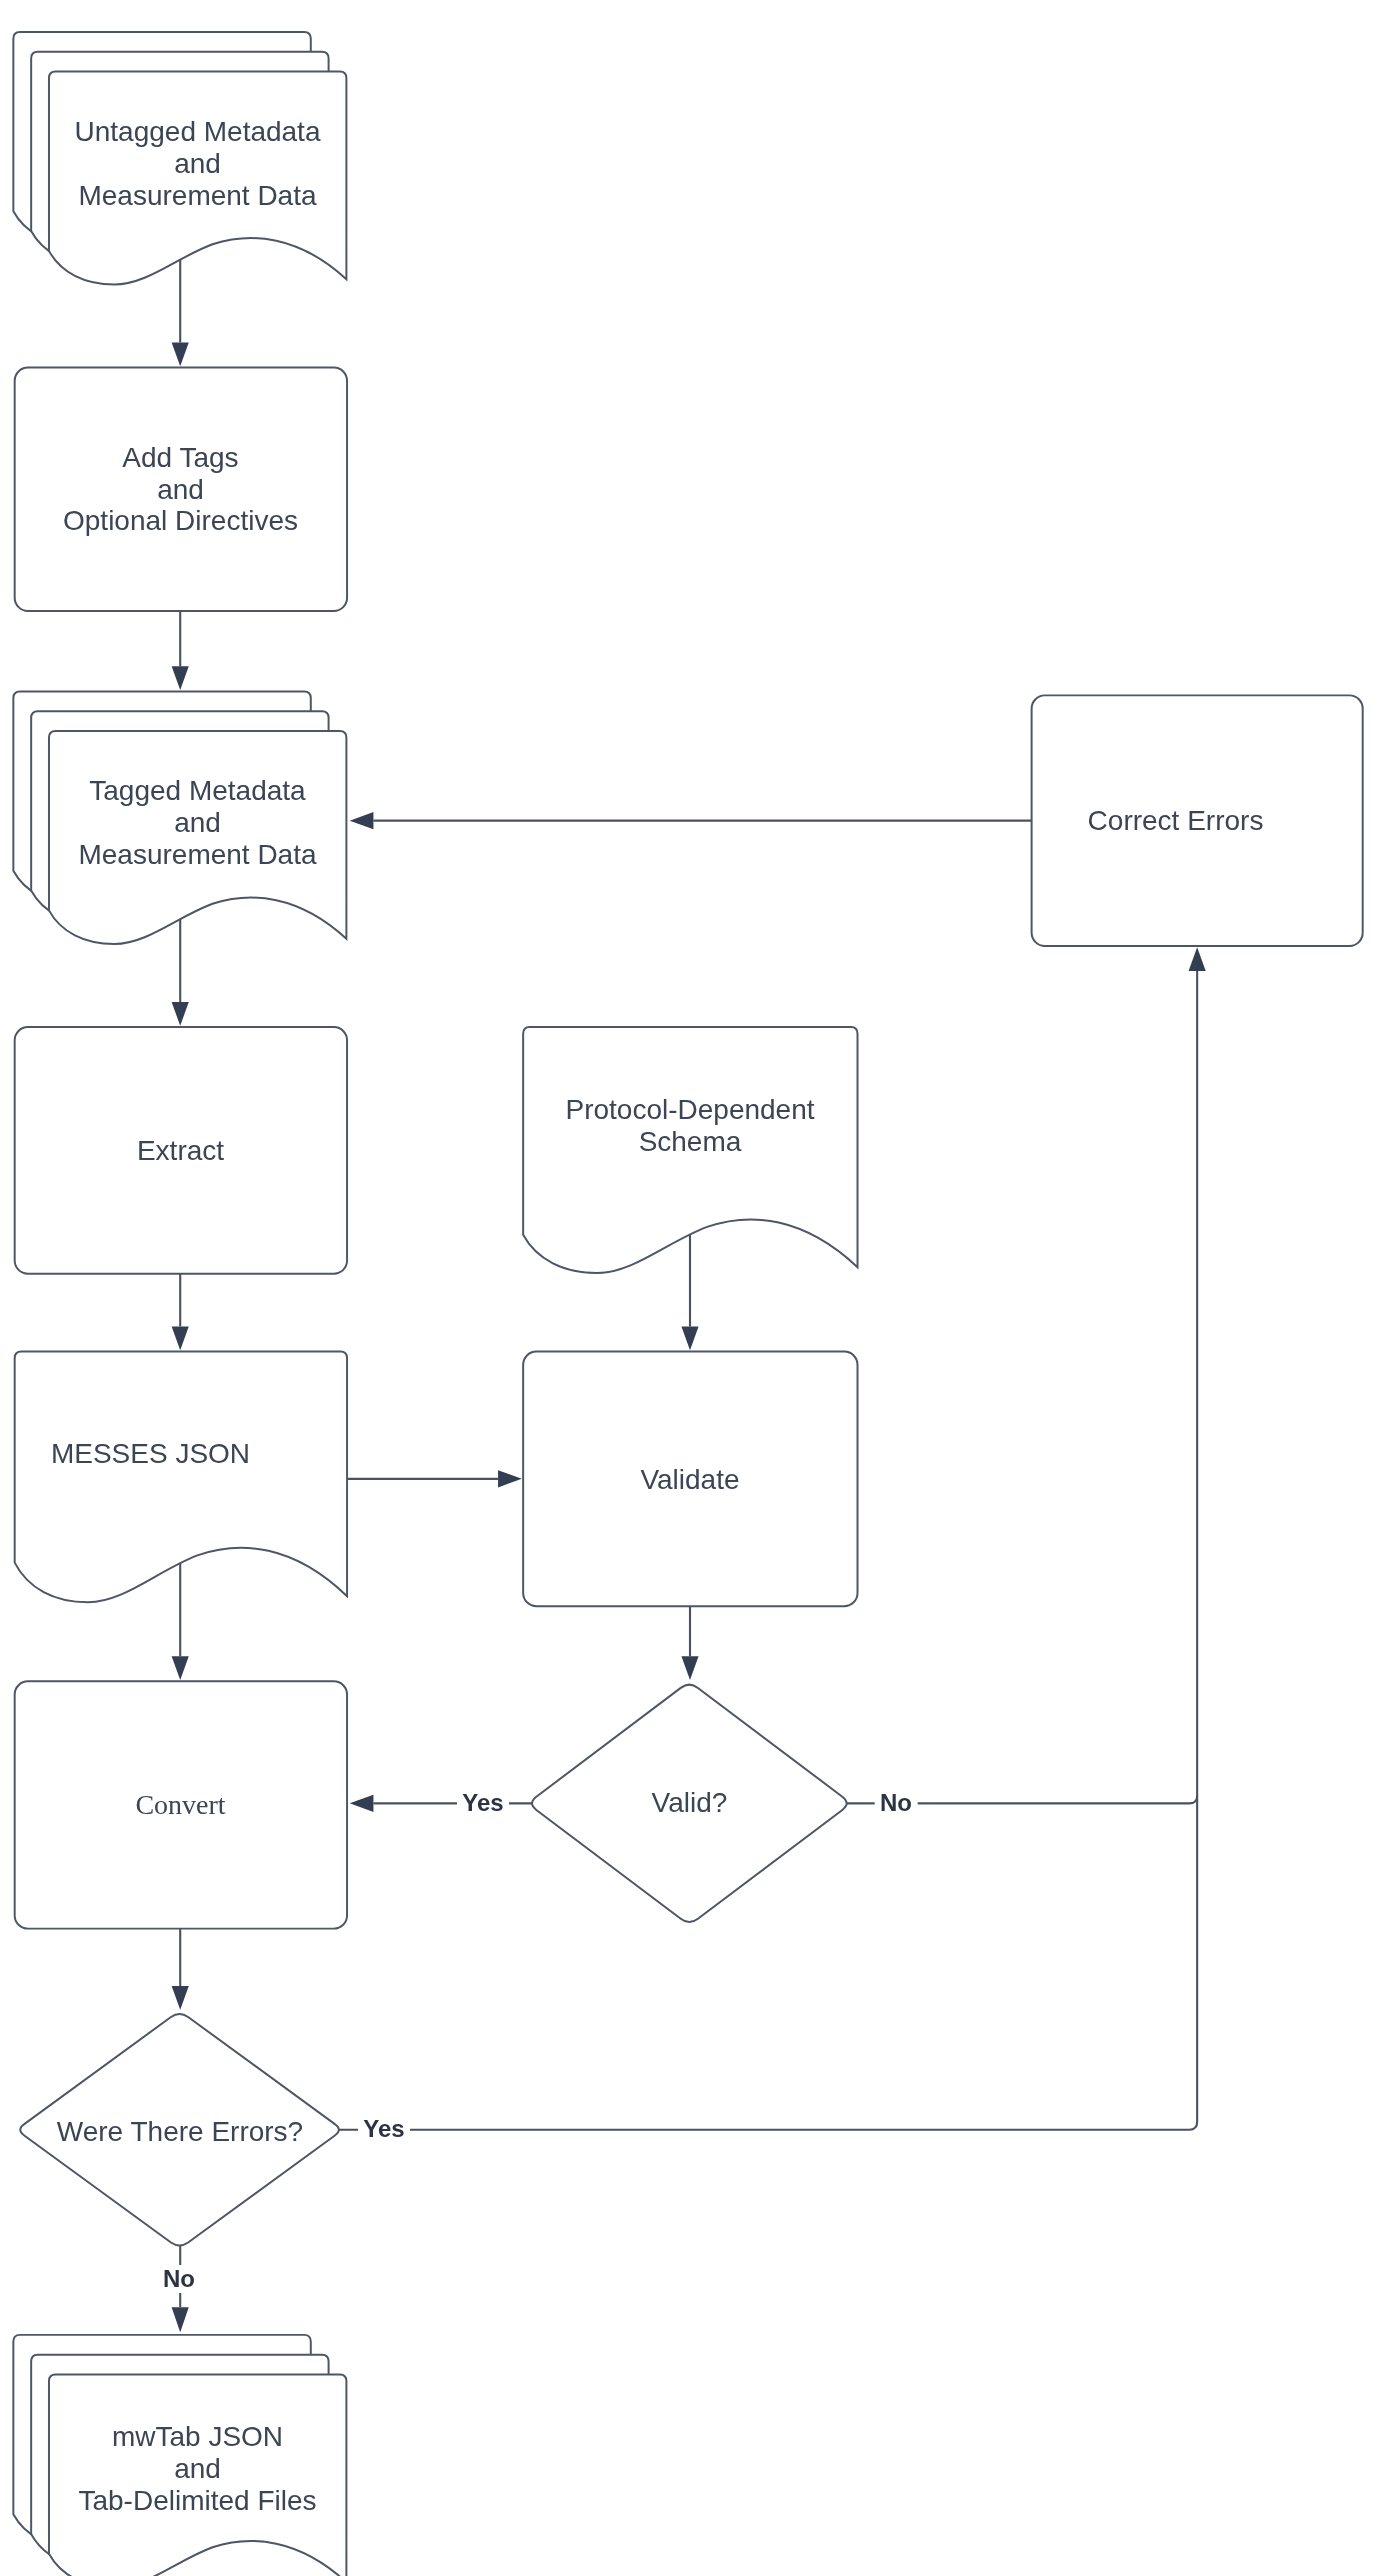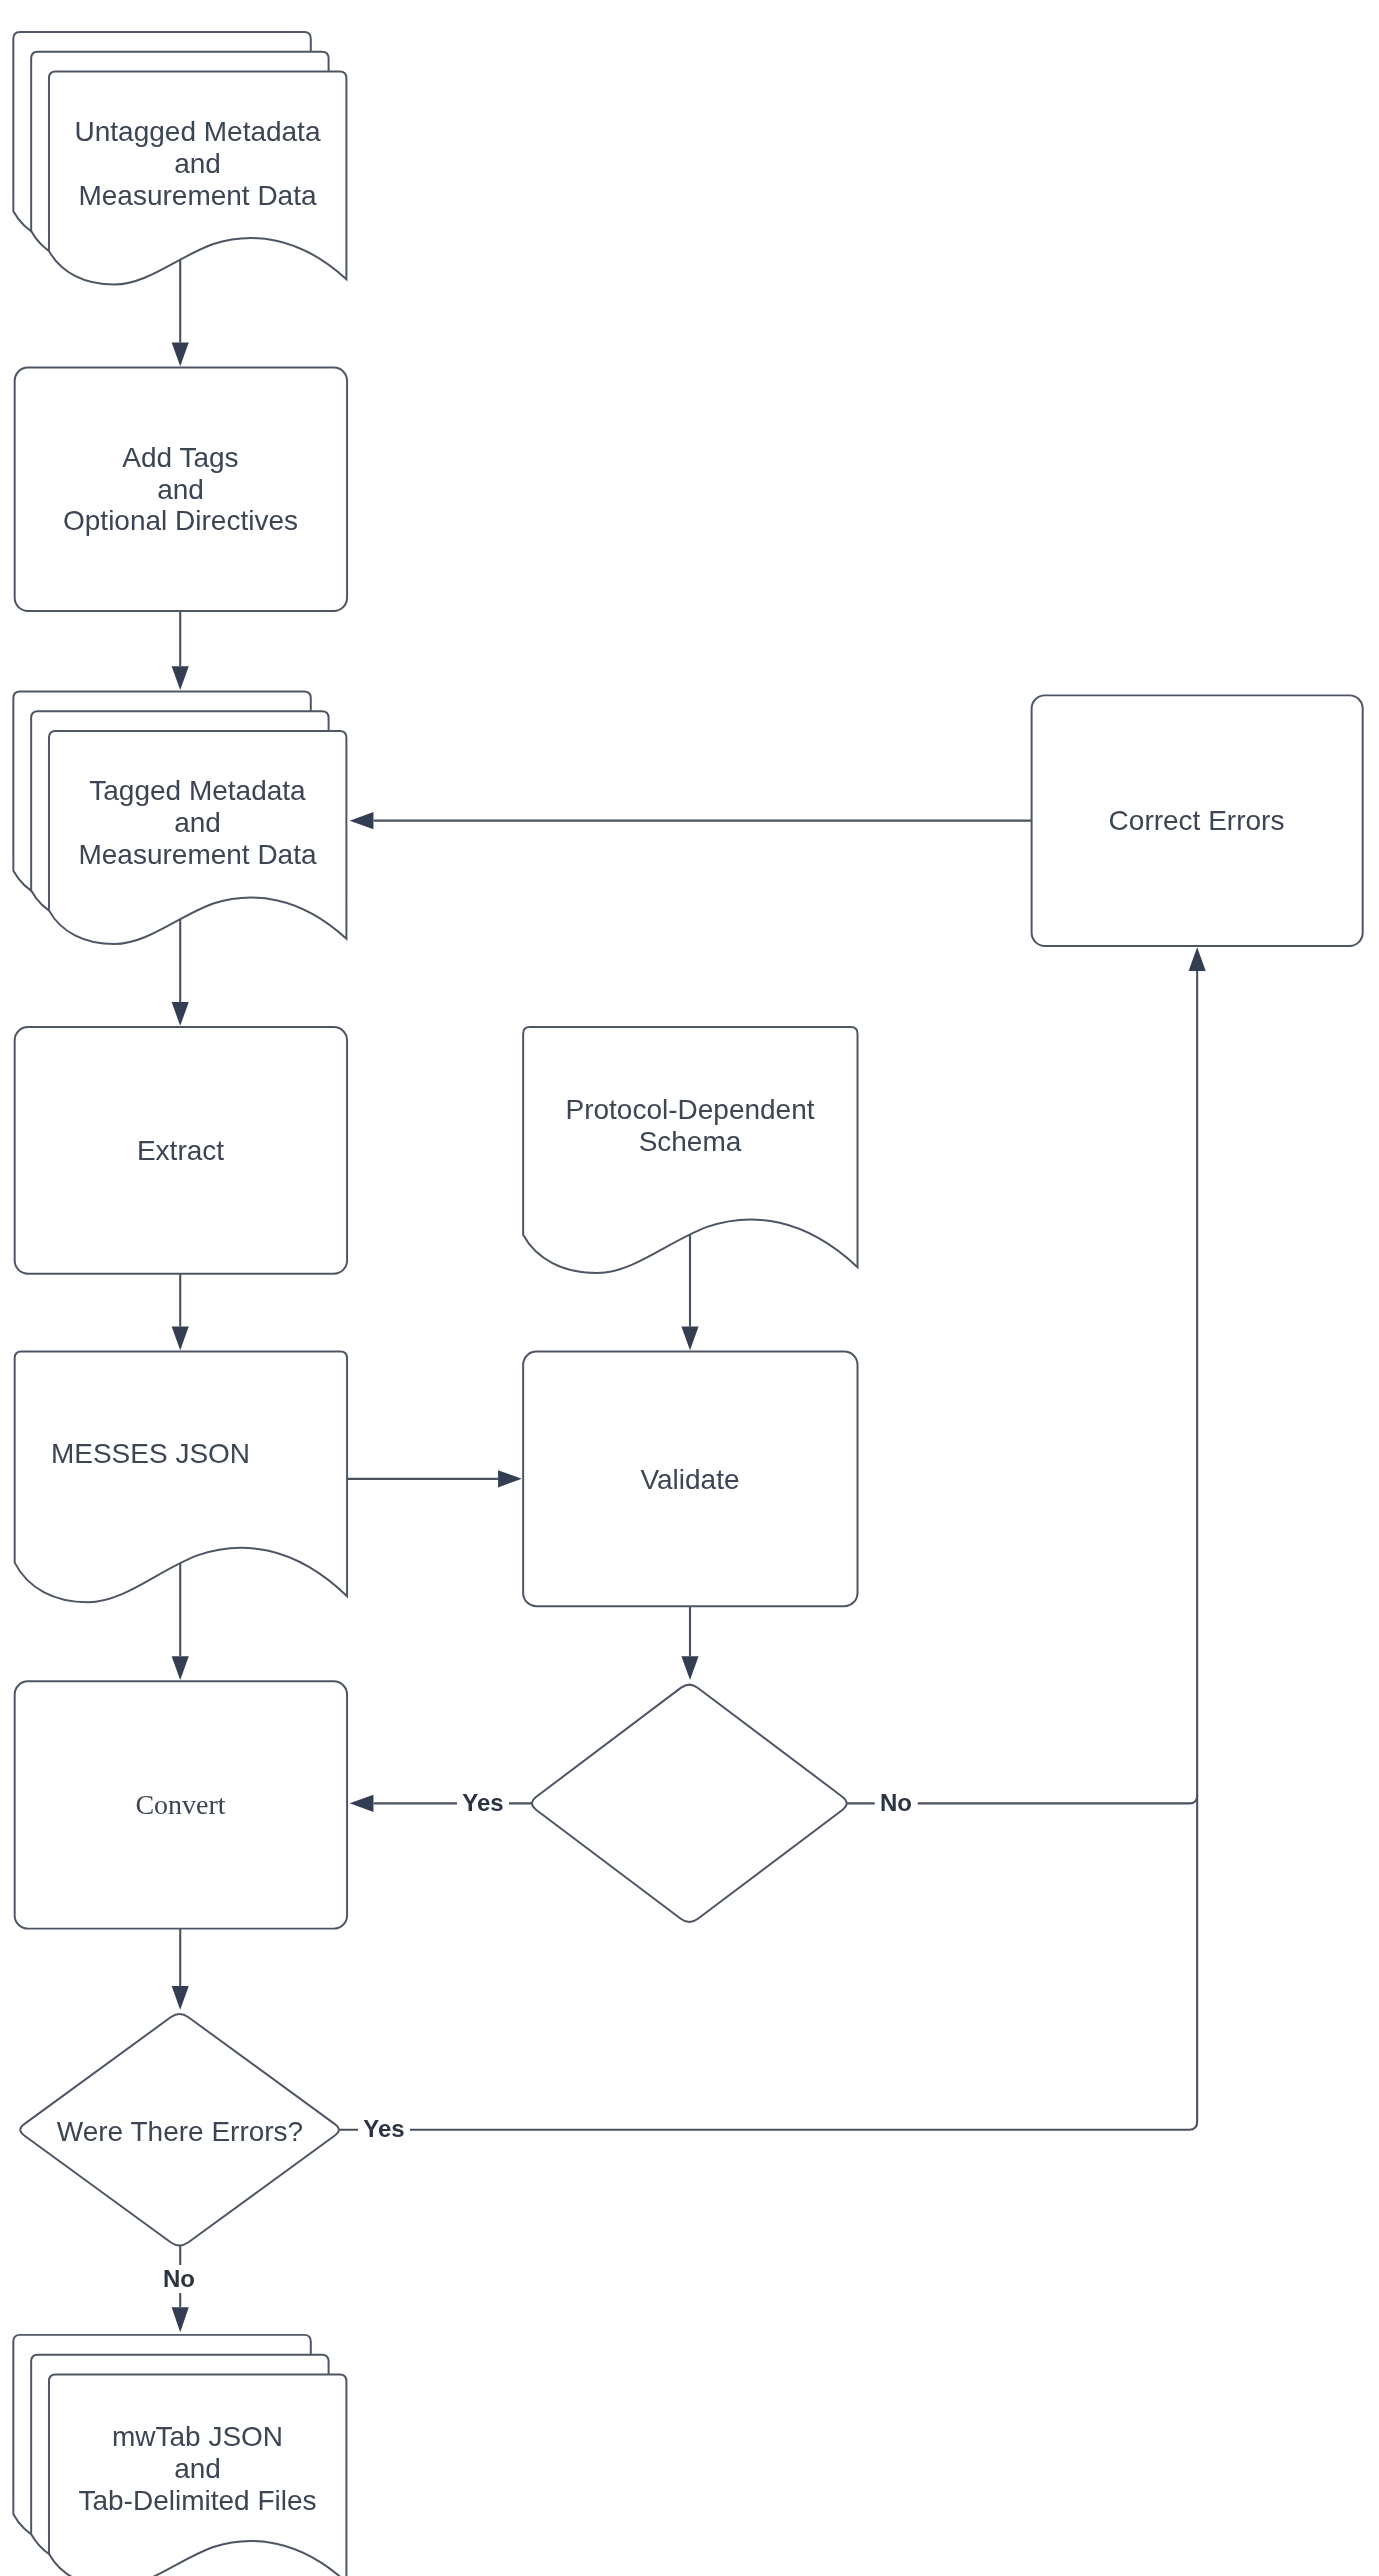--- a/index.html
+++ b/index.html
@@ -140,31 +140,32 @@
 Measurement Data</div>
 
   <div class="node-label" style="left:14.5px; top:344px; width:332px; height:243px;">Add Tags
 and
 Optional Directives</div>
 
   <div class="node-label" style="left:49px; top:720px; width:297px; height:158px;">Tagged Metadata
 and
 Measurement Data</div>
 
-  <div class="node-label" style="left:1031px; top:671px; width:331px; height:251px;">Correct Errors</div>
+  <div class="node-label" style="left:1010px; top:671px; width:331px; height:251px;">Correct Errors</div>
 
   <div class="node-label" style="left:14.5px; top:1003px; width:332px; height:247px;border-radius:17px;">Extract</div>
 
   <div class="node-label" style="left:523px; top:1003px; width:334px; height:198px;">Protocol-Dependent
 Schema</div>
 
   <div class="node-label" style="left:14.5px; top:1328px; width:272px; height:204px;">MESSES JSON</div>
 
   <div class="node-label" style="left:523px; top:1328px; width:334px; height:255px;">Validate</div>
 
+  <div class="node-label" style="left:528px; top:1657px; width:323px; height:244px;">Valid?</div>
 
   <div class="node-label" style="left:14.5px; top:1657px; width:332px; height:247px;font-family:Liberation Serif, serif;">Convert</div>
 
   <div class="node-label" style="left:16px; top:1987px; width:328px; height:241px;">Were There Errors?</div>
 
   <div class="node-label" style="left:49px; top:2366px; width:297px; height:158px;">mwTab JSON
 and
 Tab-Delimited Files</div>
 
   <div class="edge-label" style="left:483px; top:1779px;">Yes</div>

